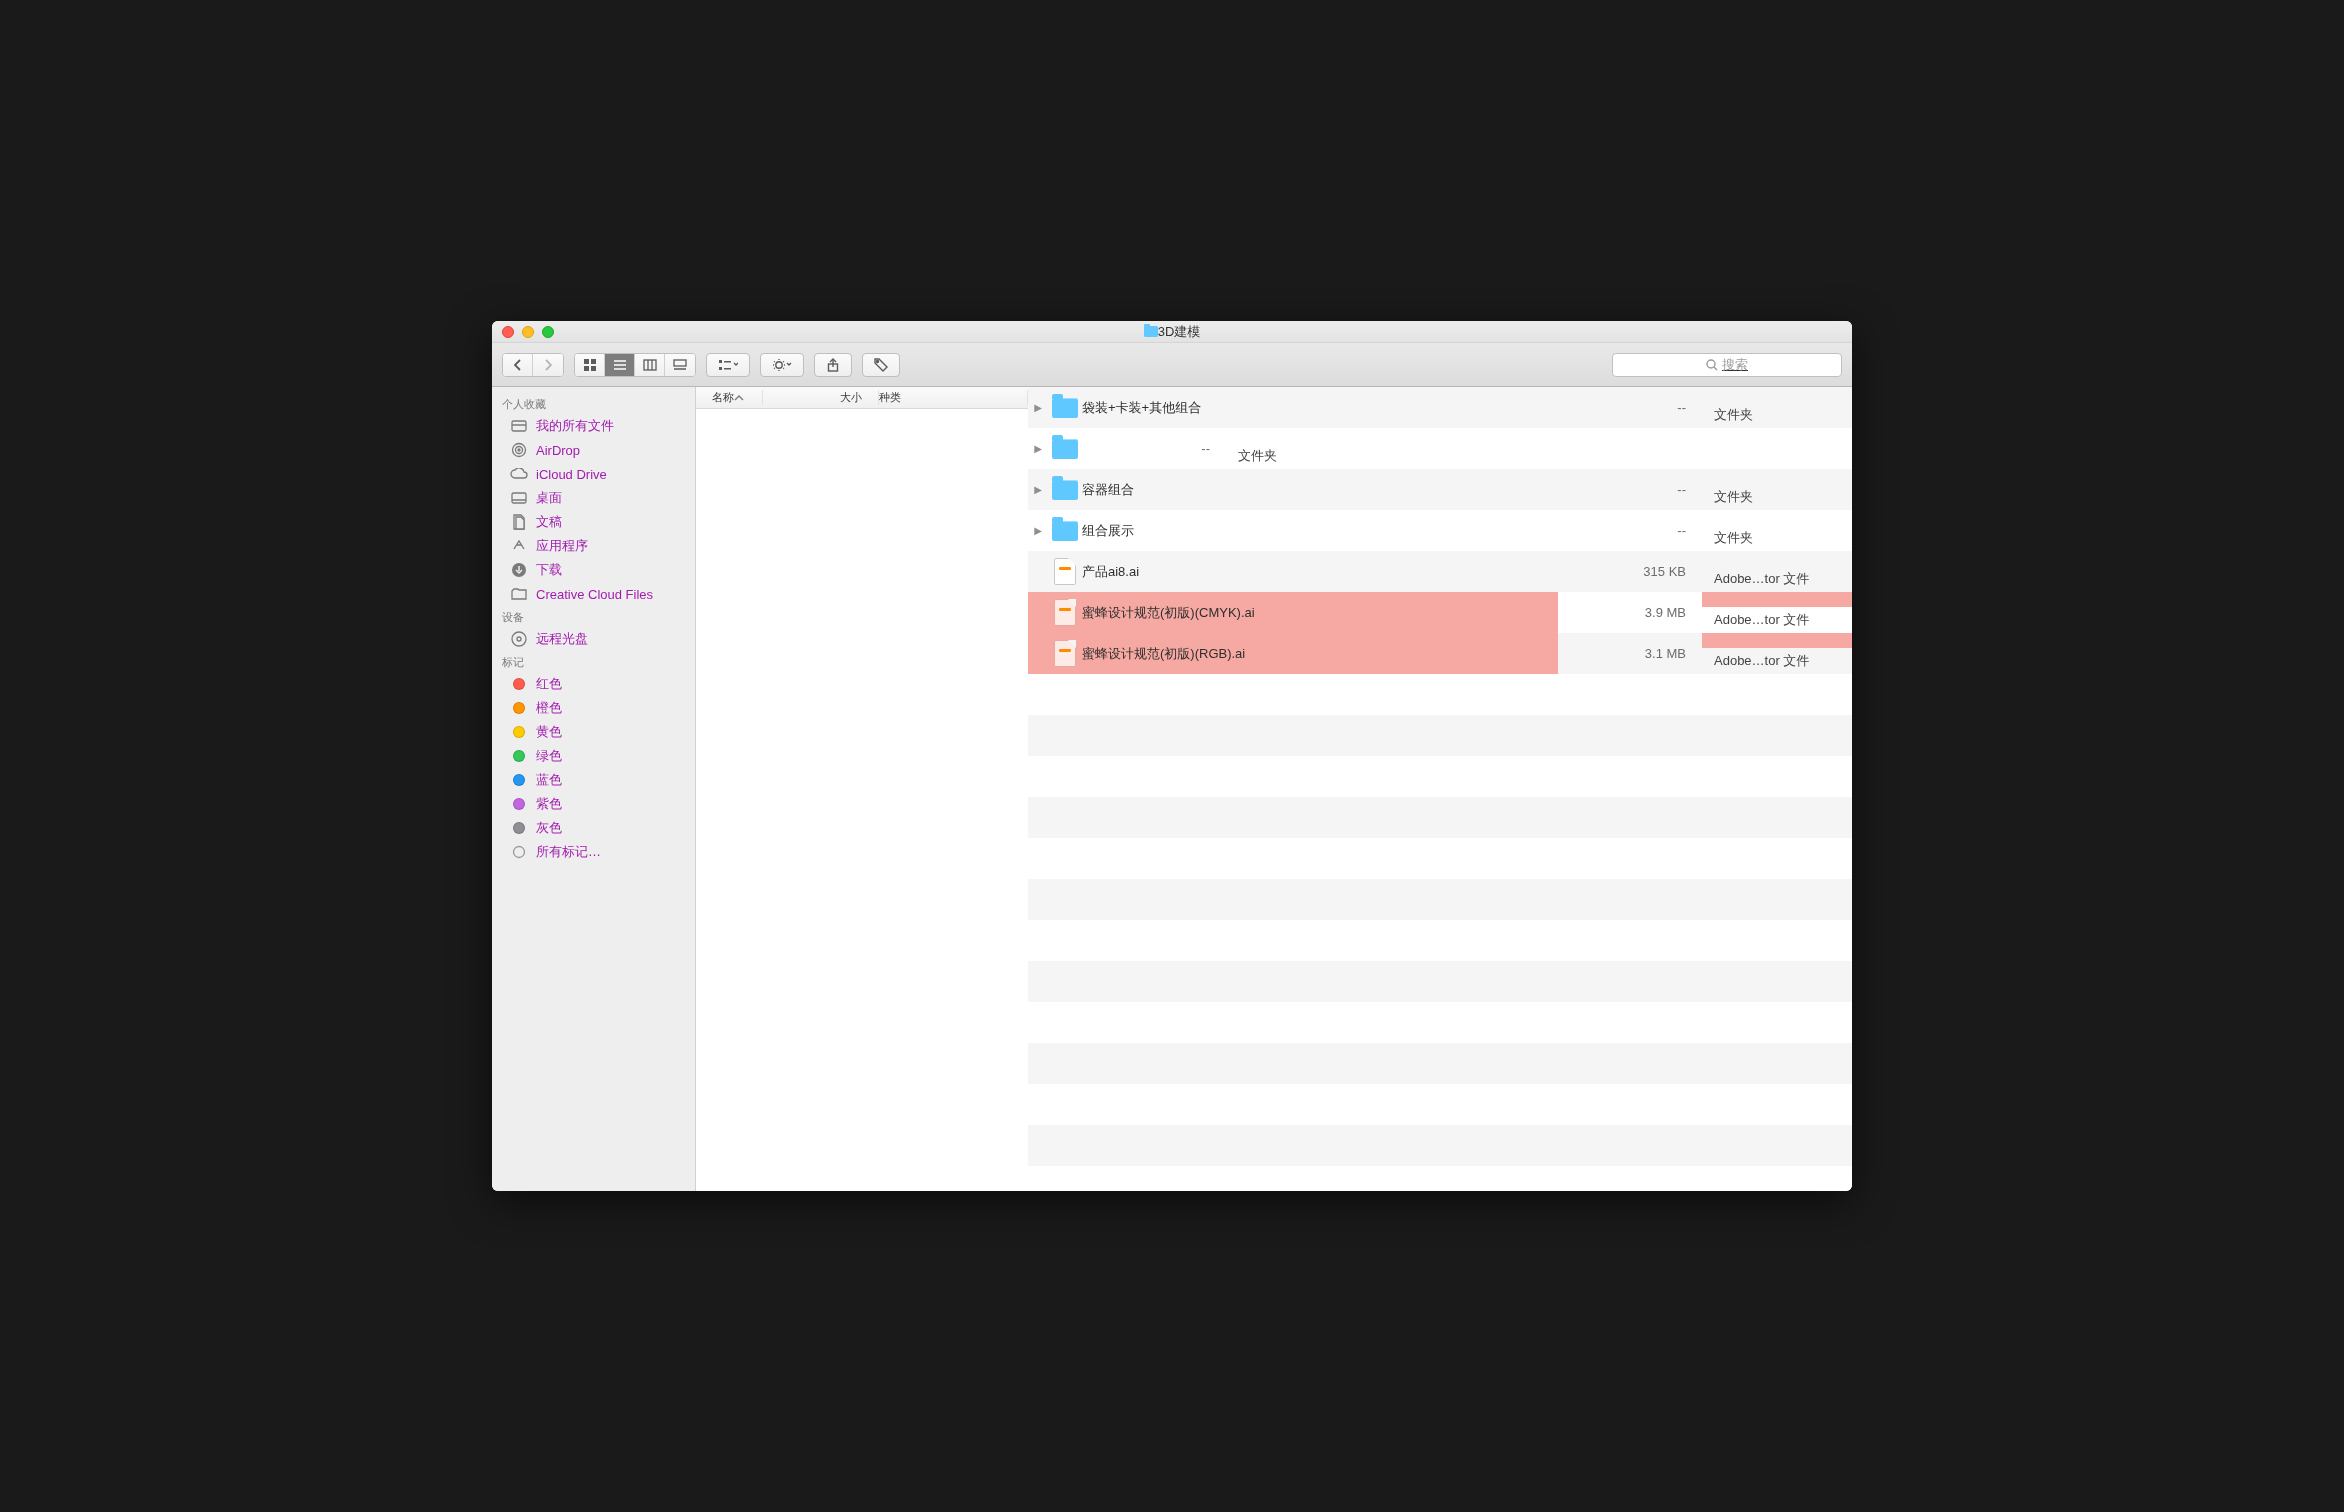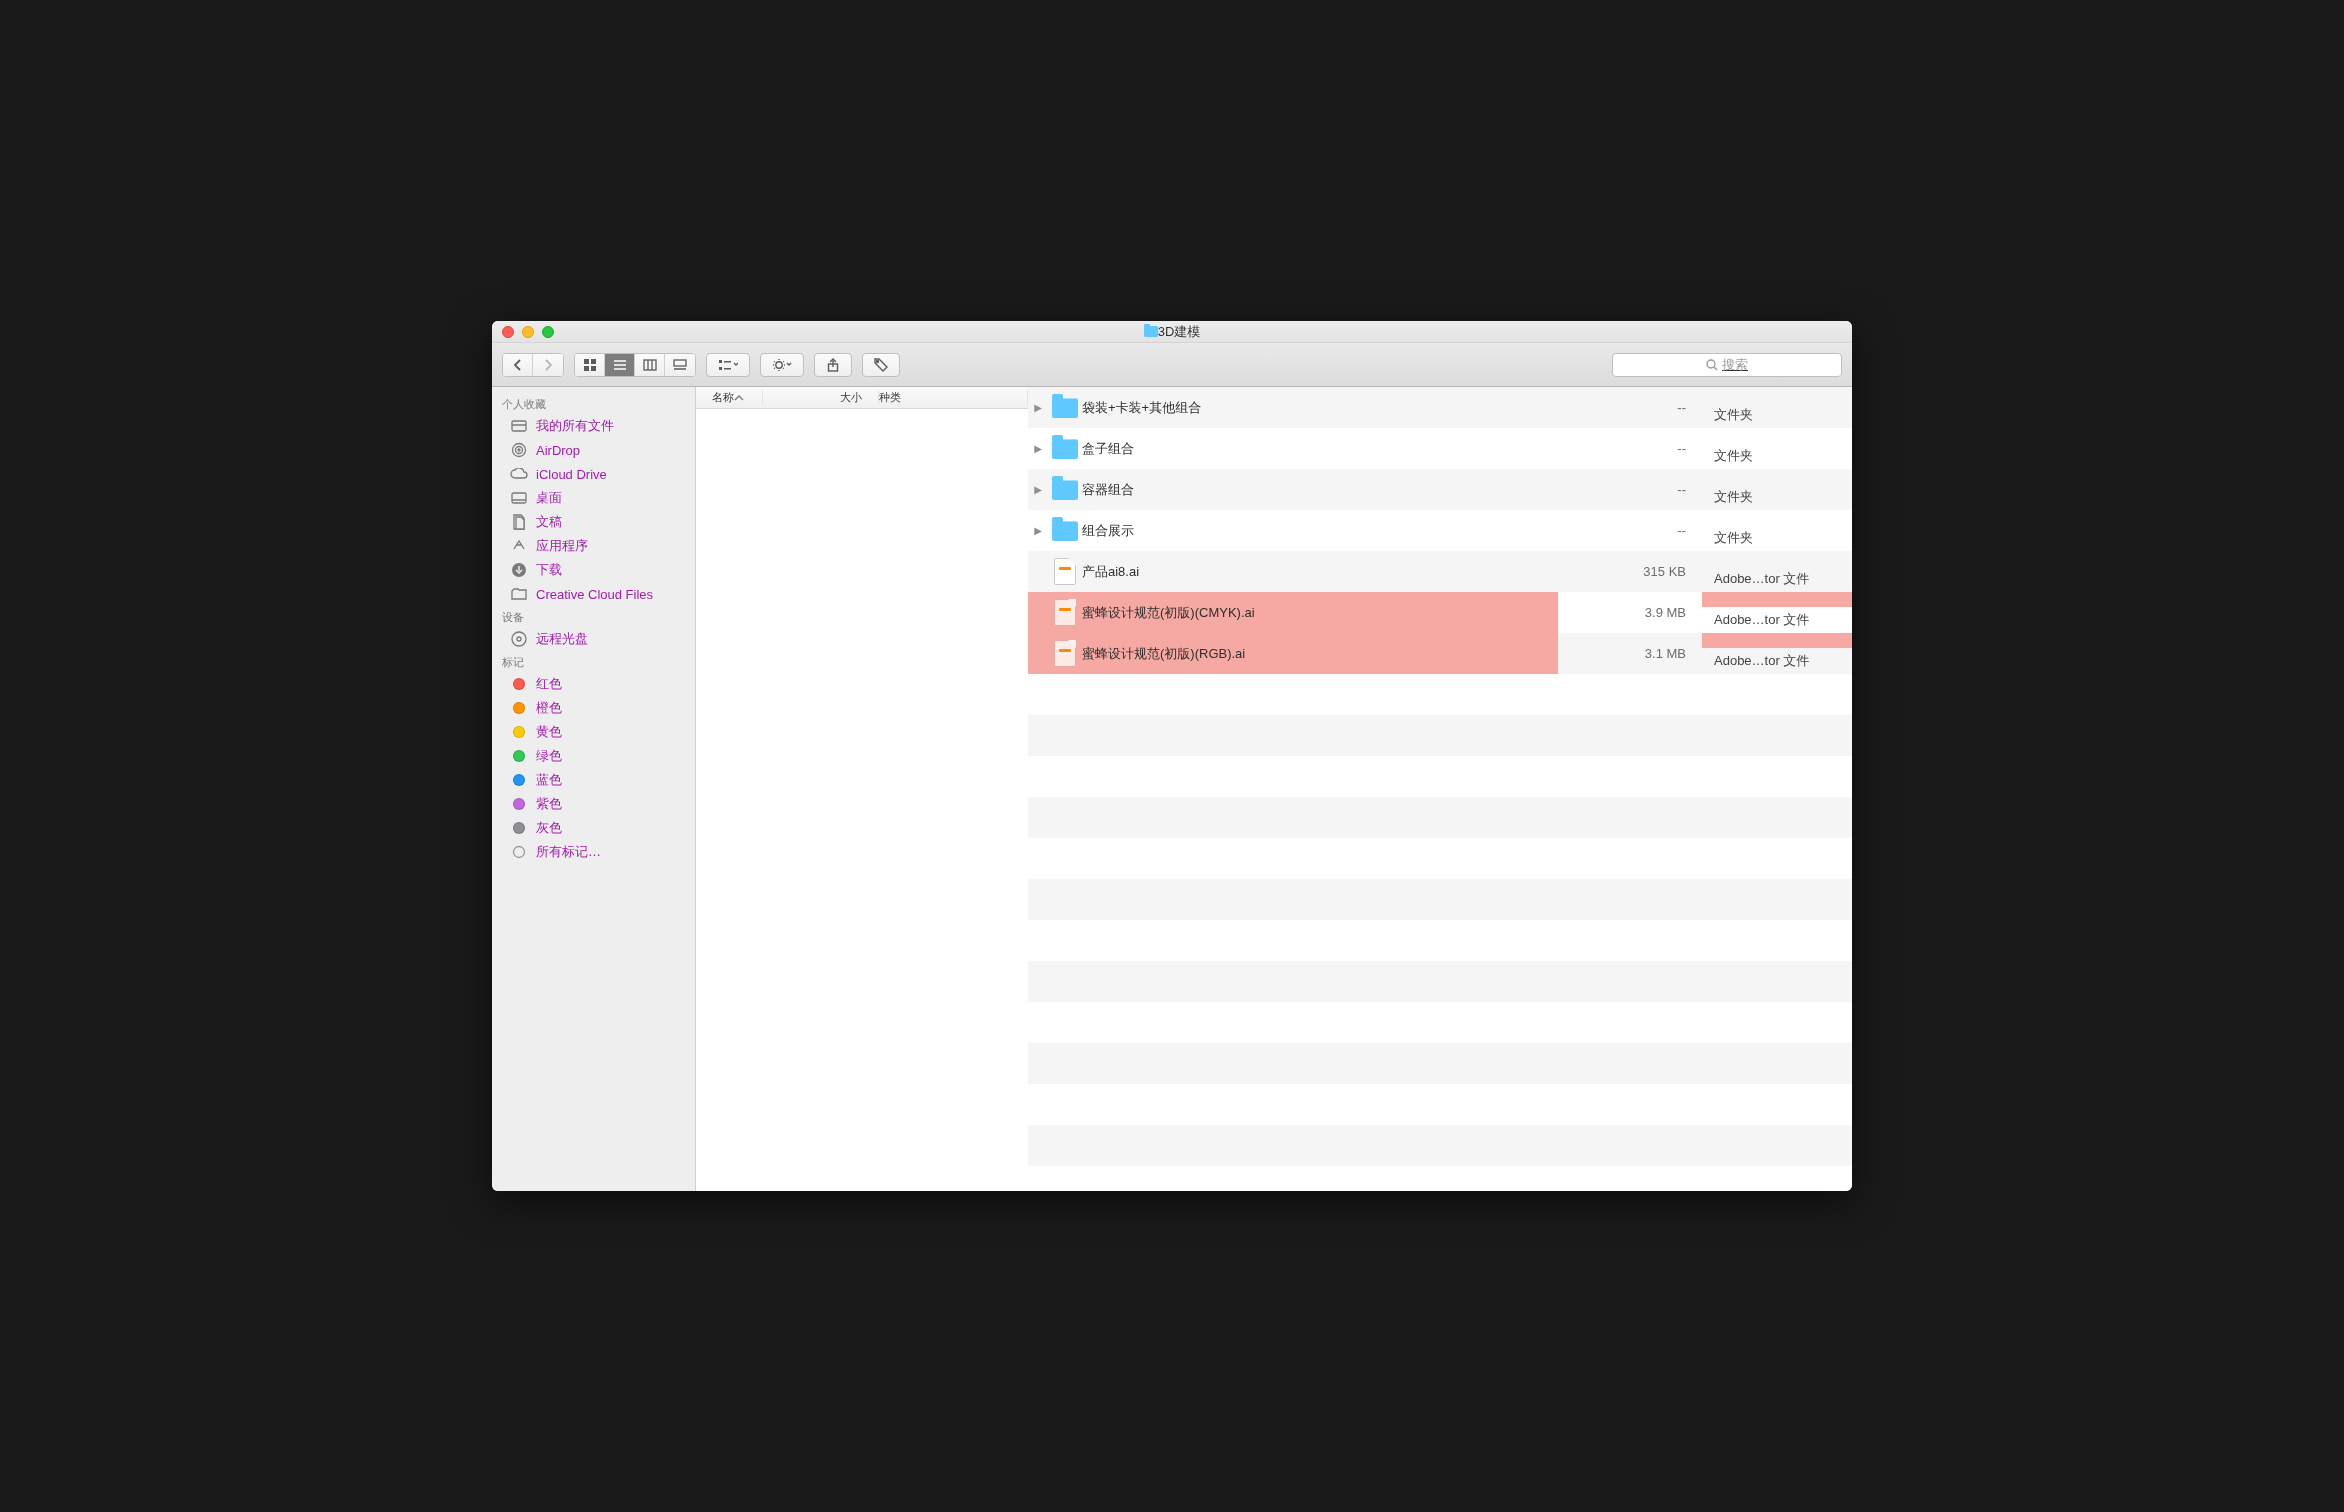--- a/index.html
+++ b/index.html
@@ -413,21 +413,20 @@
             <div class="name">袋装+卡装+其他组合</div>
             <div class="gap28"></div>
             <div class="size">--</div>
             <div class="kind">文件夹</div>
           </div>
           <div class="row">
             <div class="disc"><span class="chev">▶</span></div>
             <div class="ic">
               <span class="folder-icon"></span>
             </div>
-            <div class="name">盒子组合</div>
             <div class="gap28"></div>
             <div class="size">--</div>
             <div class="kind">文件夹</div>
           </div>
           <div class="row alt">
             <div class="disc"><span class="chev">▶</span></div>
             <div class="ic">
               <span class="folder-icon"></span>
             </div>
             <div class="name">容器组合</div>

